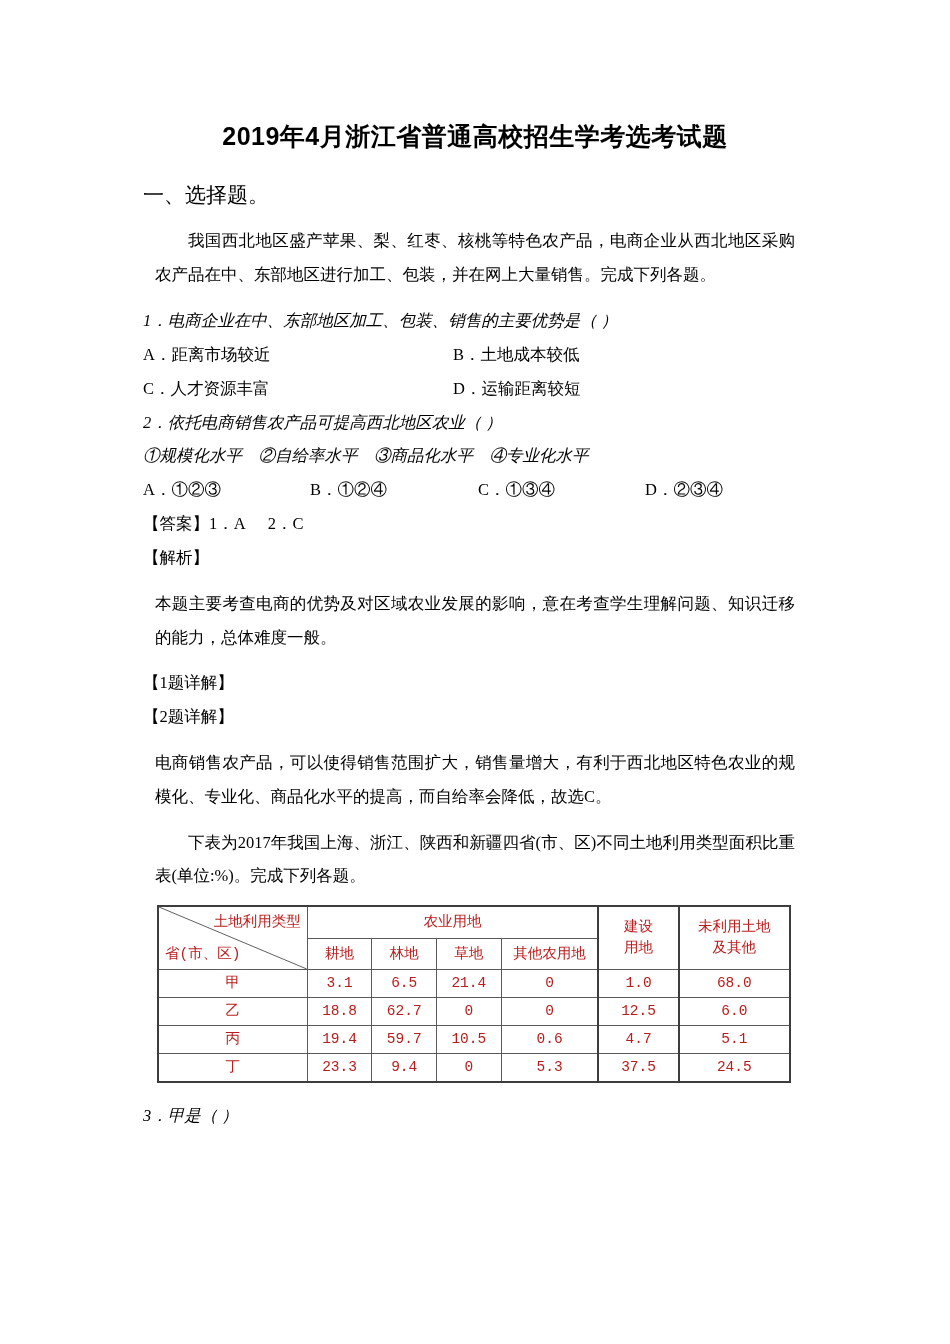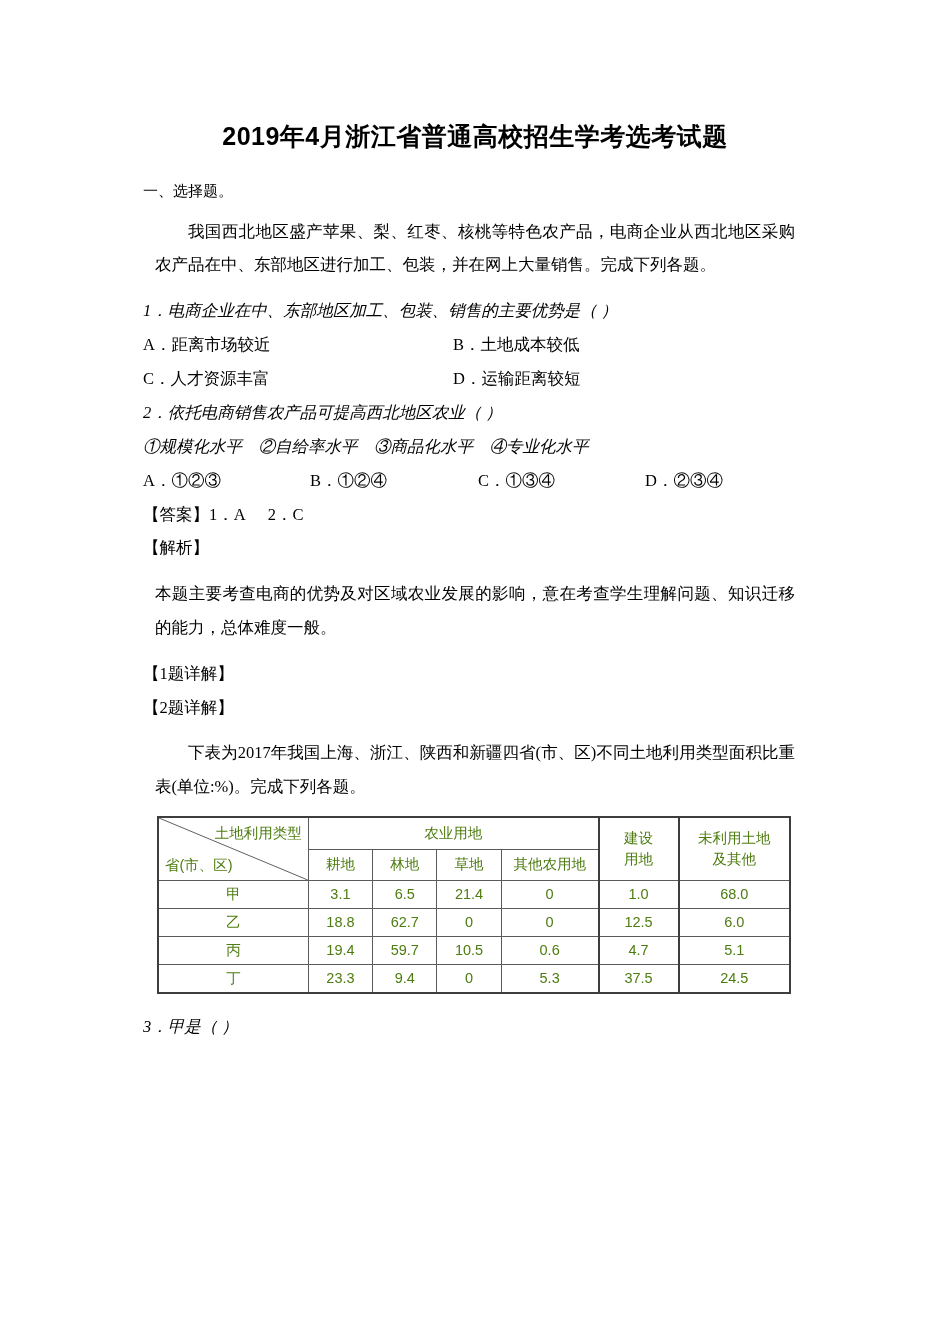--- a/index.html
+++ b/index.html
@@ -35,21 +35,21 @@
     font-family: "Liberation Sans", "DejaVu Sans", sans-serif;
     font-size: 25px;
     font-weight: bold;
     text-align: center;
     letter-spacing: 0.5px;
     margin: 0 0 26px 0;
     line-height: 1.3;
   }
 
   .section-label {
-    font-size: 15px;
+    font-size: 21px;
     line-height: 1.6;
     margin: 0 0 2px 0;
   }
 
   .para {
     font-size: 16.5px;
     line-height: 2.05;
     margin: 12px;
     text-align: justify;
     text-justify: inter-ideograph;
@@ -103,23 +103,23 @@
   }
 
   
   .table-wrap {
     margin: 12px 0 16px 14px;
     width: 634px;
   }
   table.landuse {
     border-collapse: collapse;
     width: 634px;
-    font-family: Liberation Sans, sans-serif;
+    font-family: Liberation Mono, monospace;
     font-size: 14.5px;
-    color: #4d7c0f;
+    color: #b91c1c;
   }
   table.landuse td, table.landuse th {
     border: 1px solid #5a5a5a;
     text-align: center;
     vertical-align: middle;
     font-weight: normal;
     padding: 3px 2px;
     line-height: 1.45;
   }
   table.landuse .outer-l { border-left: 2px solid #3d3d3d; }
@@ -209,20 +209,21 @@
 
     <p class="tag">【解析】</p>
 
     <p class="para">本题主要考查电商的优势及对区域农业发展的影响，意在考查学生理解问题、知识迁移的能力，总体难度一般。</p>
 
     <p class="tag">【1题详解】</p>
 
 
     <p class="tag">【2题详解】</p>
 
+    <p class="para">电商销售农产品，可以使得销售范围扩大，销售量增大，有利于西北地区特色农业的规模化、专业化、商品化水平的提高，而自给率会降低，故选C。</p>
 
     <p class="para indent">下表为2017年我国上海、浙江、陕西和新疆四省(市、区)不同土地利用类型面积比重表(单位:%)。完成下列各题。</p>
 
     <div class="table-wrap">
       <table class="landuse">
         <tbody>
             <tr>
           <td class="corner outer-l outer-t" rowspan="2" style="width:160px;">
             <svg class="diag" viewBox="0 0 160 62" preserveAspectRatio="none">
               <line x1="0" y1="0" x2="160" y2="62" stroke="#5a5a5a" stroke-width="1"></line>

